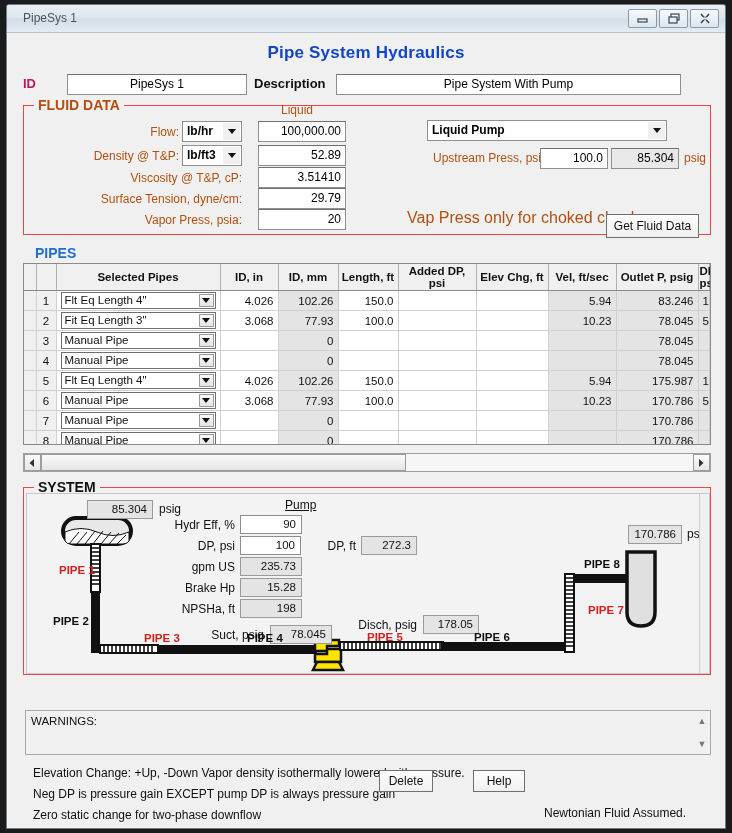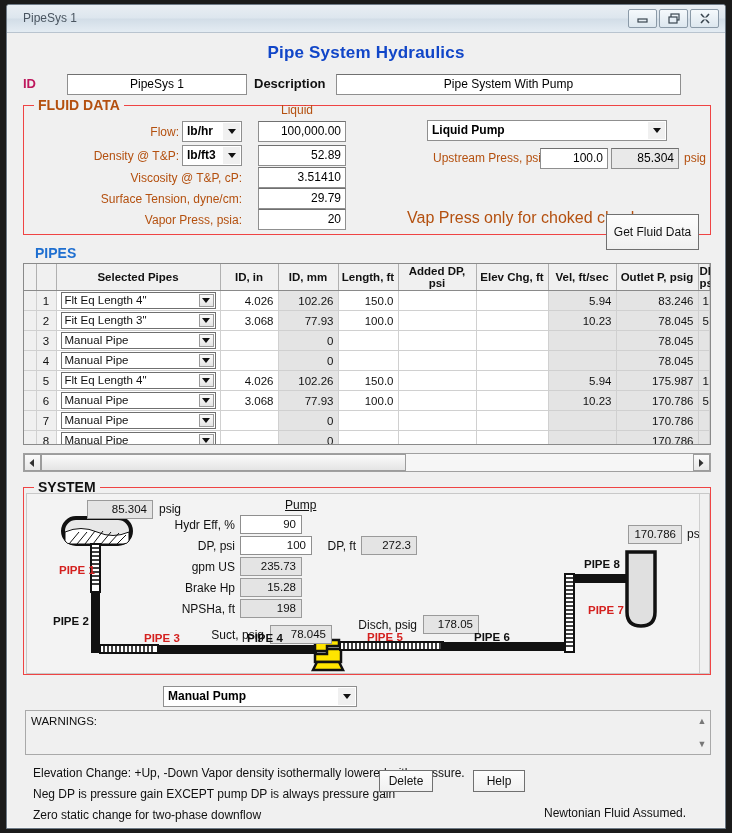--- a/index.html
+++ b/index.html
@@ -83,21 +83,21 @@
   .lbl-ups { position:absolute; left:409px; top:45px; color:#b4500f; font-size:12px; }
   #ups-a { position:absolute; left:516px; top:42px; width:68px; text-align:right; padding-right:4px;}
   #ups-b { position:absolute; left:587px; top:42px; width:68px; text-align:right; padding-right:4px;}
   .ups-unit { position:absolute; left:660px; top:45px; color:#b4500f; font-size:12px; }
   .vapnote { position:absolute; left:383px; top:103px; color:#b4500f; font-size:16px; }
   .btn {
     background:linear-gradient(180deg,#fdfdfd,#f0f0f0);
     border:1px solid #707070; font-size:12px; color:#111;
     display:flex; align-items:center; justify-content:center;
   }
-  #getfluid { position:absolute; left:582px; top:108px; width:93px; height:36px; }
+  #getfluid { position:absolute; left:582px; top:108px; width:93px; height:24px; }
 
   
   #pipes { left:16px; top:250px; width:688px; height:225px; border:none; }
   #pipes .g-title { top:-10px; left:8px; }
   .grid { position:absolute; left:0; top:8px; width:688px; height:182px; border:1px solid #8a8a8a; background:#fff; overflow:hidden; }
   table.pipes { border-collapse:collapse; width:100%; font-size:11.5px; table-layout:fixed; }
   table.pipes th {
     background:#f0f0f0; border-right:1px solid #b0b0b0; border-bottom:1px solid #8a8a8a;
     height:21px; font-weight:bold; font-size:11.5px; color:#111;
   }
@@ -540,21 +540,21 @@
 
       <div class="ro-box" style="left:601px; top:31px; width:54px;">170.786</div>
       <span class="s-lab" style="left:660px; top:33px;">psig</span>
 
       <span class="pumphdr" style="left:258px; top:4px;">Pump</span>
 
       <span class="s-lab" style="left:90px; top:24px; width:118px;">Hydr Eff, %</span>
       <div class="w-box" style="left:213px; top:21px; width:62px;">90</div>
 
       <span class="s-lab" style="left:90px; top:45px; width:118px;">DP, psi</span>
-      <div class="w-box" style="left:213px; top:42px; width:72px;">100</div>
+      <div class="w-box" style="left:213px; top:42px; width:61px;">100</div>
 
       <span class="s-lab" style="left:90px; top:66px; width:118px;">gpm US</span>
       <div class="ro-box" style="left:213px; top:63px; width:62px;">235.73</div>
 
       <span class="s-lab" style="left:90px; top:87px; width:118px;">Brake Hp</span>
       <div class="ro-box" style="left:213px; top:84px; width:62px;">15.28</div>
 
       <span class="s-lab" style="left:90px; top:108px; width:118px;">NPSHa, ft</span>
       <div class="ro-box" style="left:213px; top:105px; width:62px;">198</div>
 
@@ -573,26 +573,20 @@
       <span class="pipelab blk" style="left:220px; top:138px;">PIPE 4</span>
       <span class="pipelab red" style="left:340px; top:137px;">PIPE 5</span>
       <span class="pipelab blk" style="left:447px; top:137px;">PIPE 6</span>
       <span class="pipelab red" style="left:561px; top:110px;">PIPE 7</span>
       <span class="pipelab blk" style="left:557px; top:64px;">PIPE 8</span>
 
       <div class="vsb"></div>
     </div>
   </div>
 
-  <div class="sel" id="pumpsel">
-    <span>Manual Pump</span>
-    <span class="arrow">
-        <span class="caret"></span>
-      </span>
-  </div>
 
   <div class="warn">
     <span class="warn-lab">WARNINGS:</span>
     <div class="warn-sb">
       <div style="top:2px">▲</div>
       <div style="bottom:2px">▼</div>
     </div>
   </div>
 
   <span class="foot" style="left:26px; top:761px;">Elevation Change:  +Up, -Down        Vapor density isothermally lowered with pressure.</span>

